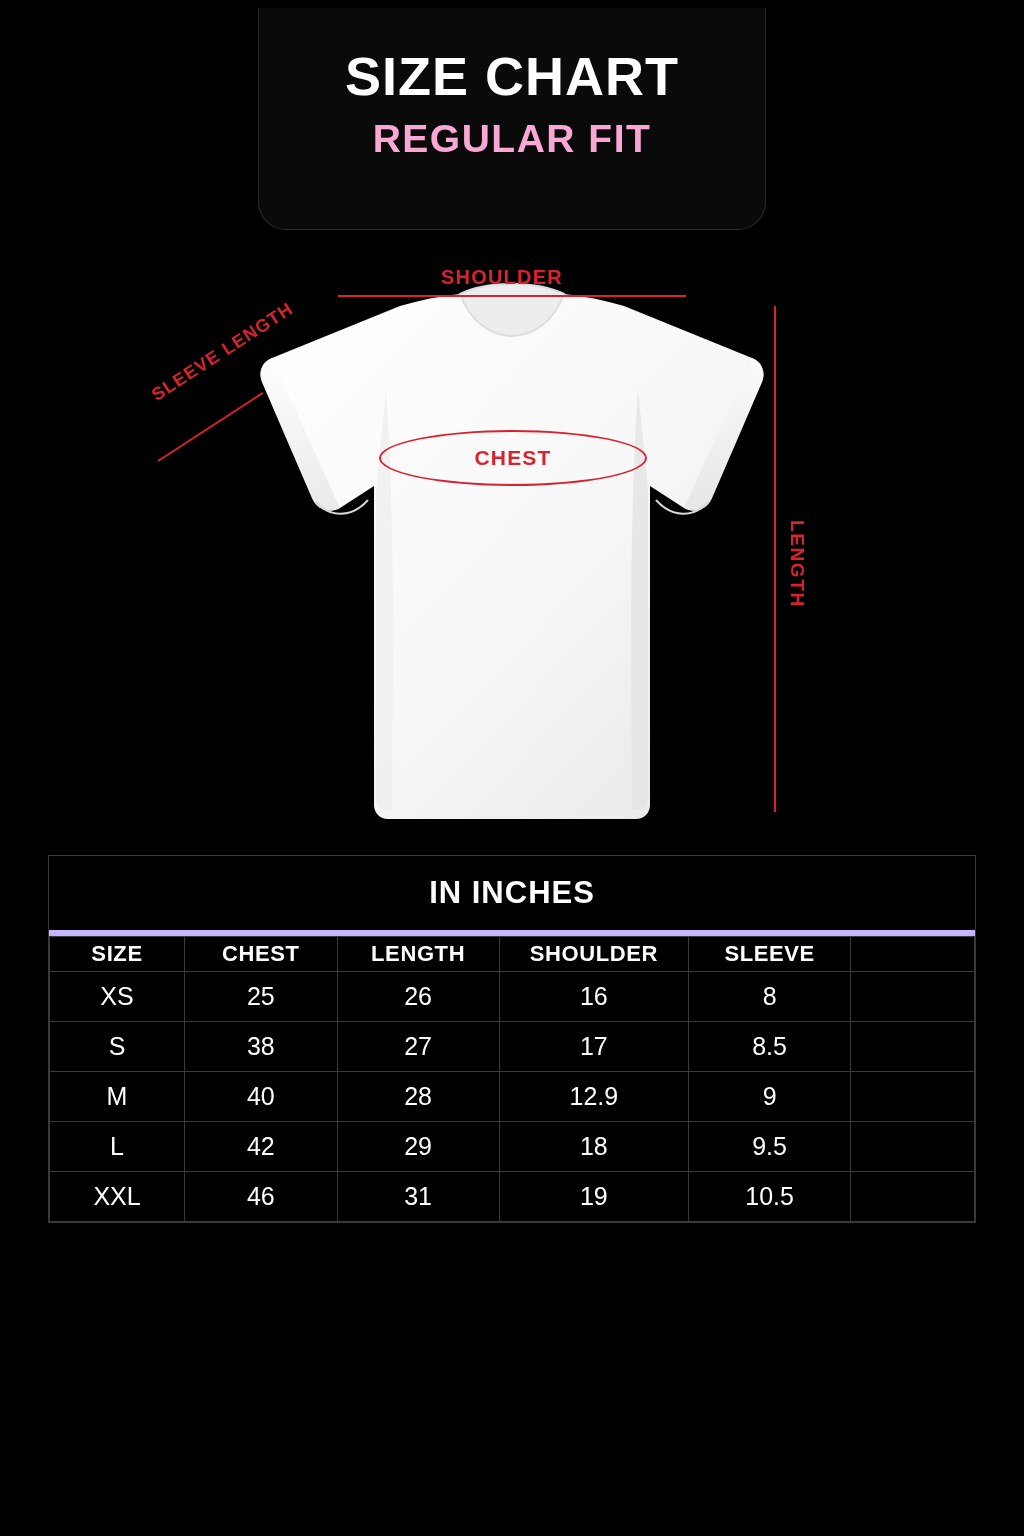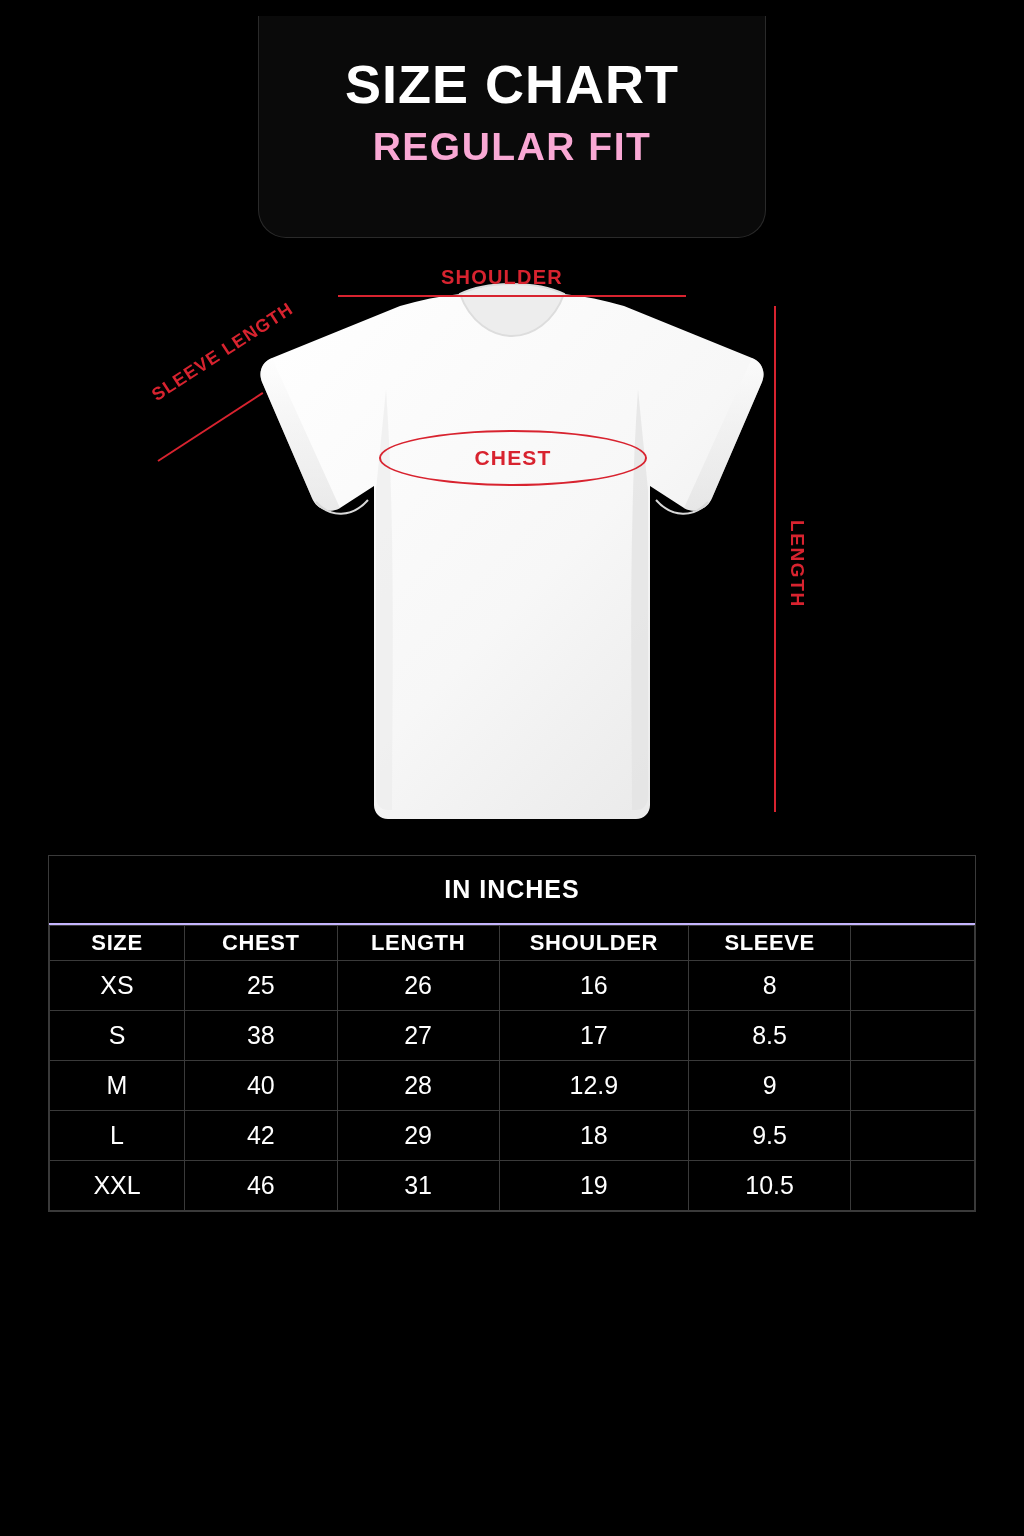--- a/index.html
+++ b/index.html
@@ -13,21 +13,21 @@
     position: relative;
     font-family: "Liberation Sans", sans-serif;
     color: #ffffff;
     overflow: hidden;
   }
 
   
   .header-card {
     position: absolute;
     left: 258px;
-    top: 16px;
+    top: 8px;
     width: 508px;
     height: 222px;
     background: #0a0a0a;
     border: 1px solid #2a2a2a;
     border-top: none;
     border-radius: 0 0 28px 28px;
     box-sizing: border-box;
     display: flex;
     flex-direction: column;
     align-items: center;
@@ -146,26 +146,26 @@
   .table-wrap {
     position: absolute;
     left: 48px;
     top: 855px;
     width: 928px;
     border: 1px solid #3a3a3a;
     box-sizing: border-box;
   }
   .table-title {
     text-align: center;
-    font-size: 25px;
+    font-size: 31px;
     font-weight: bold;
     letter-spacing: 1px;
     padding: 19px 0 19px 0;
     color: #ffffff;
-    border-bottom: 2px solid #c4b5fd;
+    border-bottom: 6px solid #c4b5fd;
   }
   table {
     width: 100%;
     border-collapse: collapse;
     table-layout: fixed;
   }
   th, td {
     border: 1px solid #3a3a3a;
     text-align: center;
     color: #ffffff;

